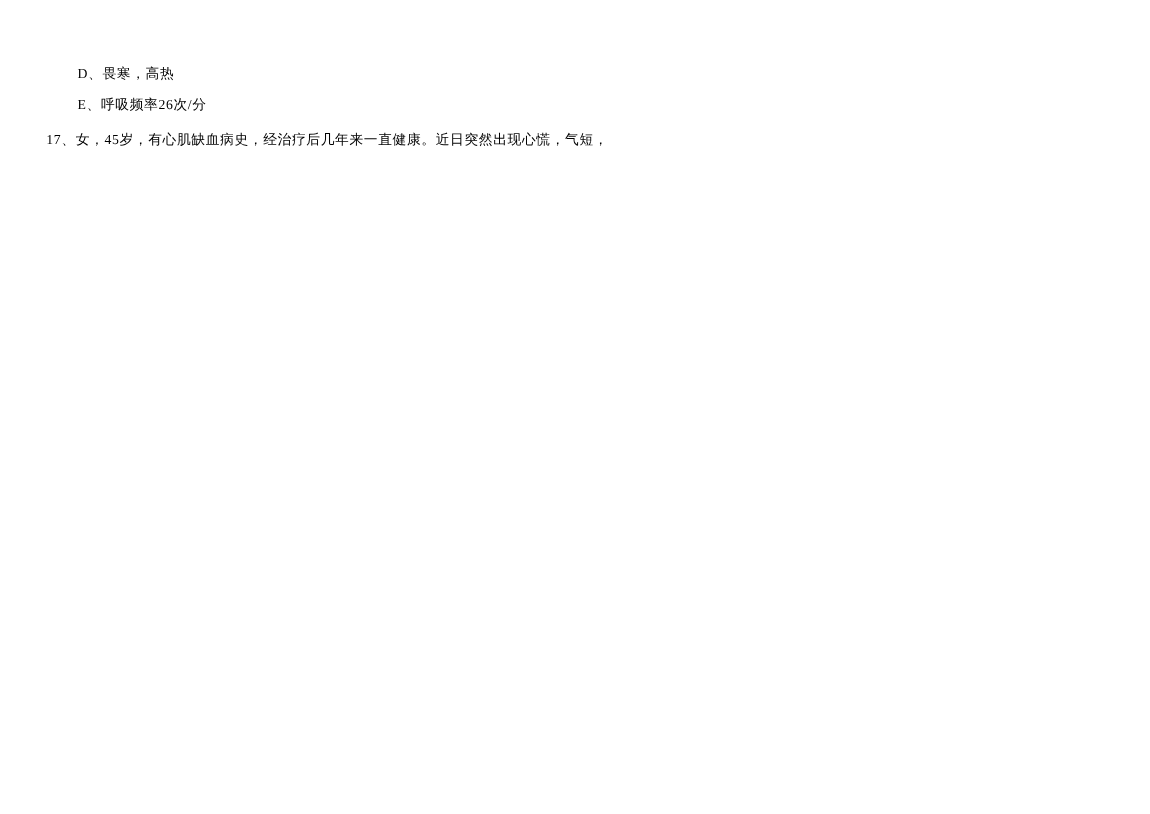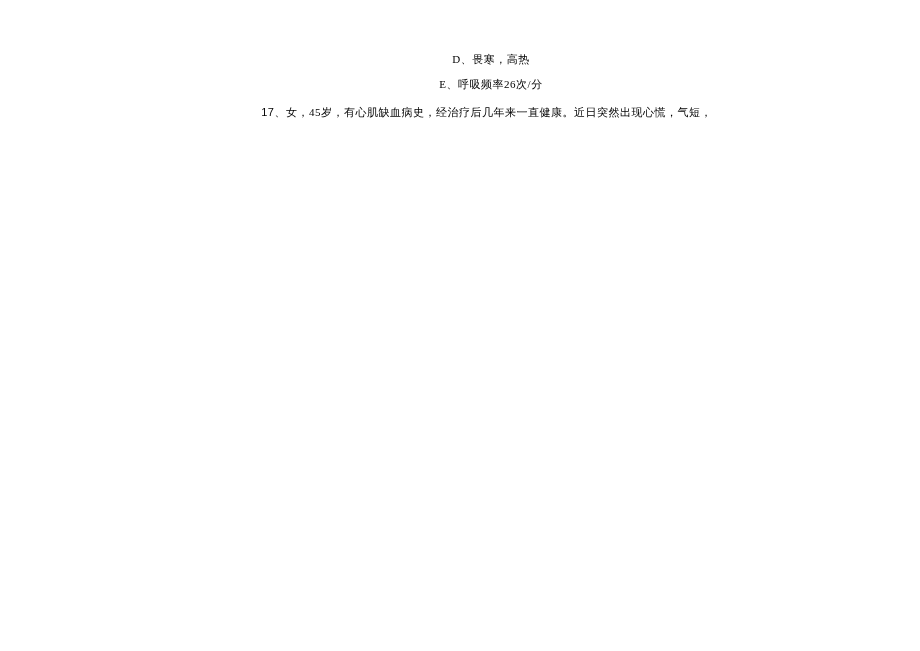--- a/index.html
+++ b/index.html
@@ -1,19 +1,18 @@
 <!DOCTYPE html>
 <html><head>
   <meta charset="utf-8">
   <style>
     * {
       margin: 0;
       padding: 0;
       box-sizing: border-box;
-      text-align: center;
     }
     body {
       width: 920px;
       height: 651px;
       background: #ffffff;
       font-family: "SimSun", "宋体", serif;
       font-size: 11px;
       color: #000000;
       padding-top: 52px;
       padding-left: 62px;
@@ -22,23 +21,22 @@
     .option-line {
       margin-bottom: 10px;
       letter-spacing: 0.5px;
     }
     .question-line {
       margin-left: -25px;
       margin-top: 12px;
       letter-spacing: 0.5px;
     }
     .question-num {
-      font-family: Liberation Sans, sans-serif;
+      font-family: Liberation Serif, serif;
       font-size: 11px;
-      margin-left: 16px;
     }
   </style>
 </head>
 <body>
 
 <div class="option-line">
   <span>D、畏寒，高热</span>
 </div>
 
 <div class="option-line">

